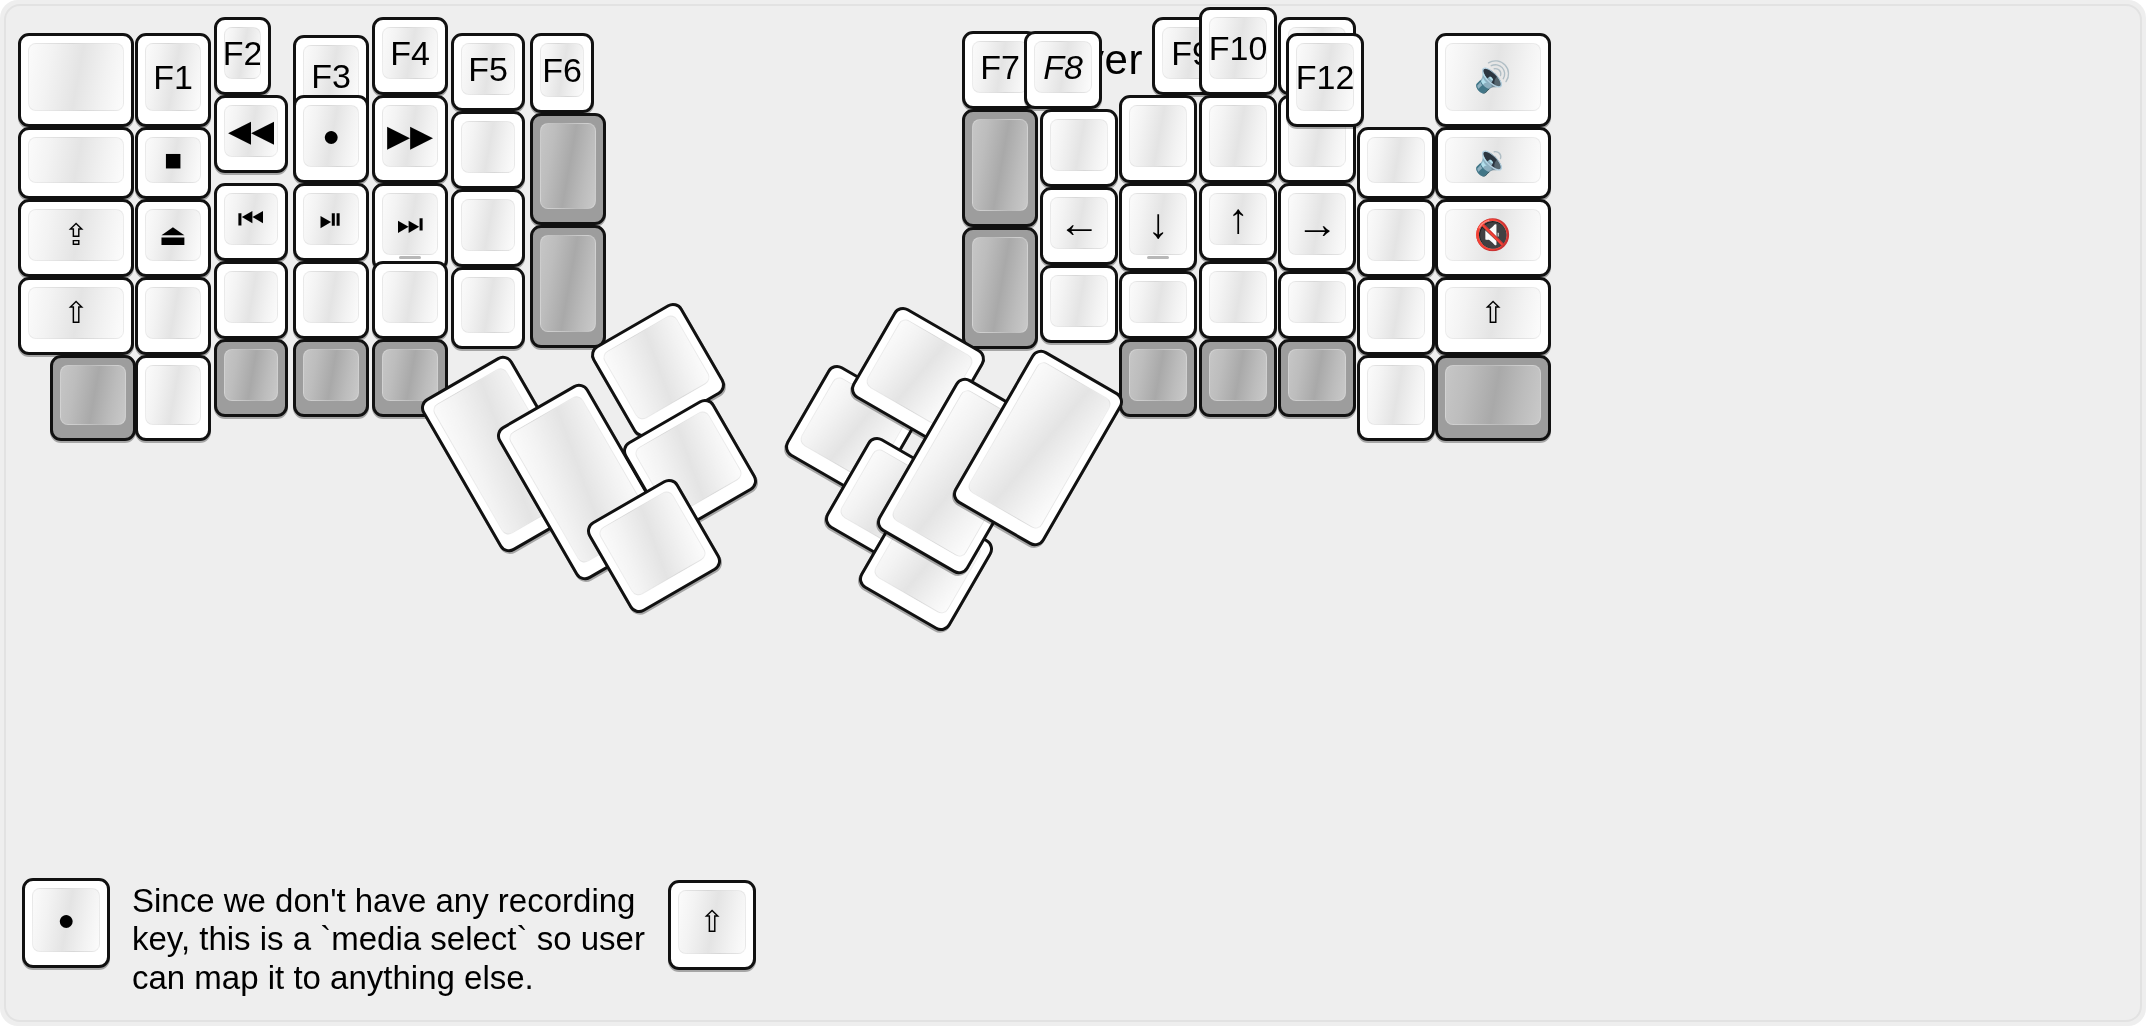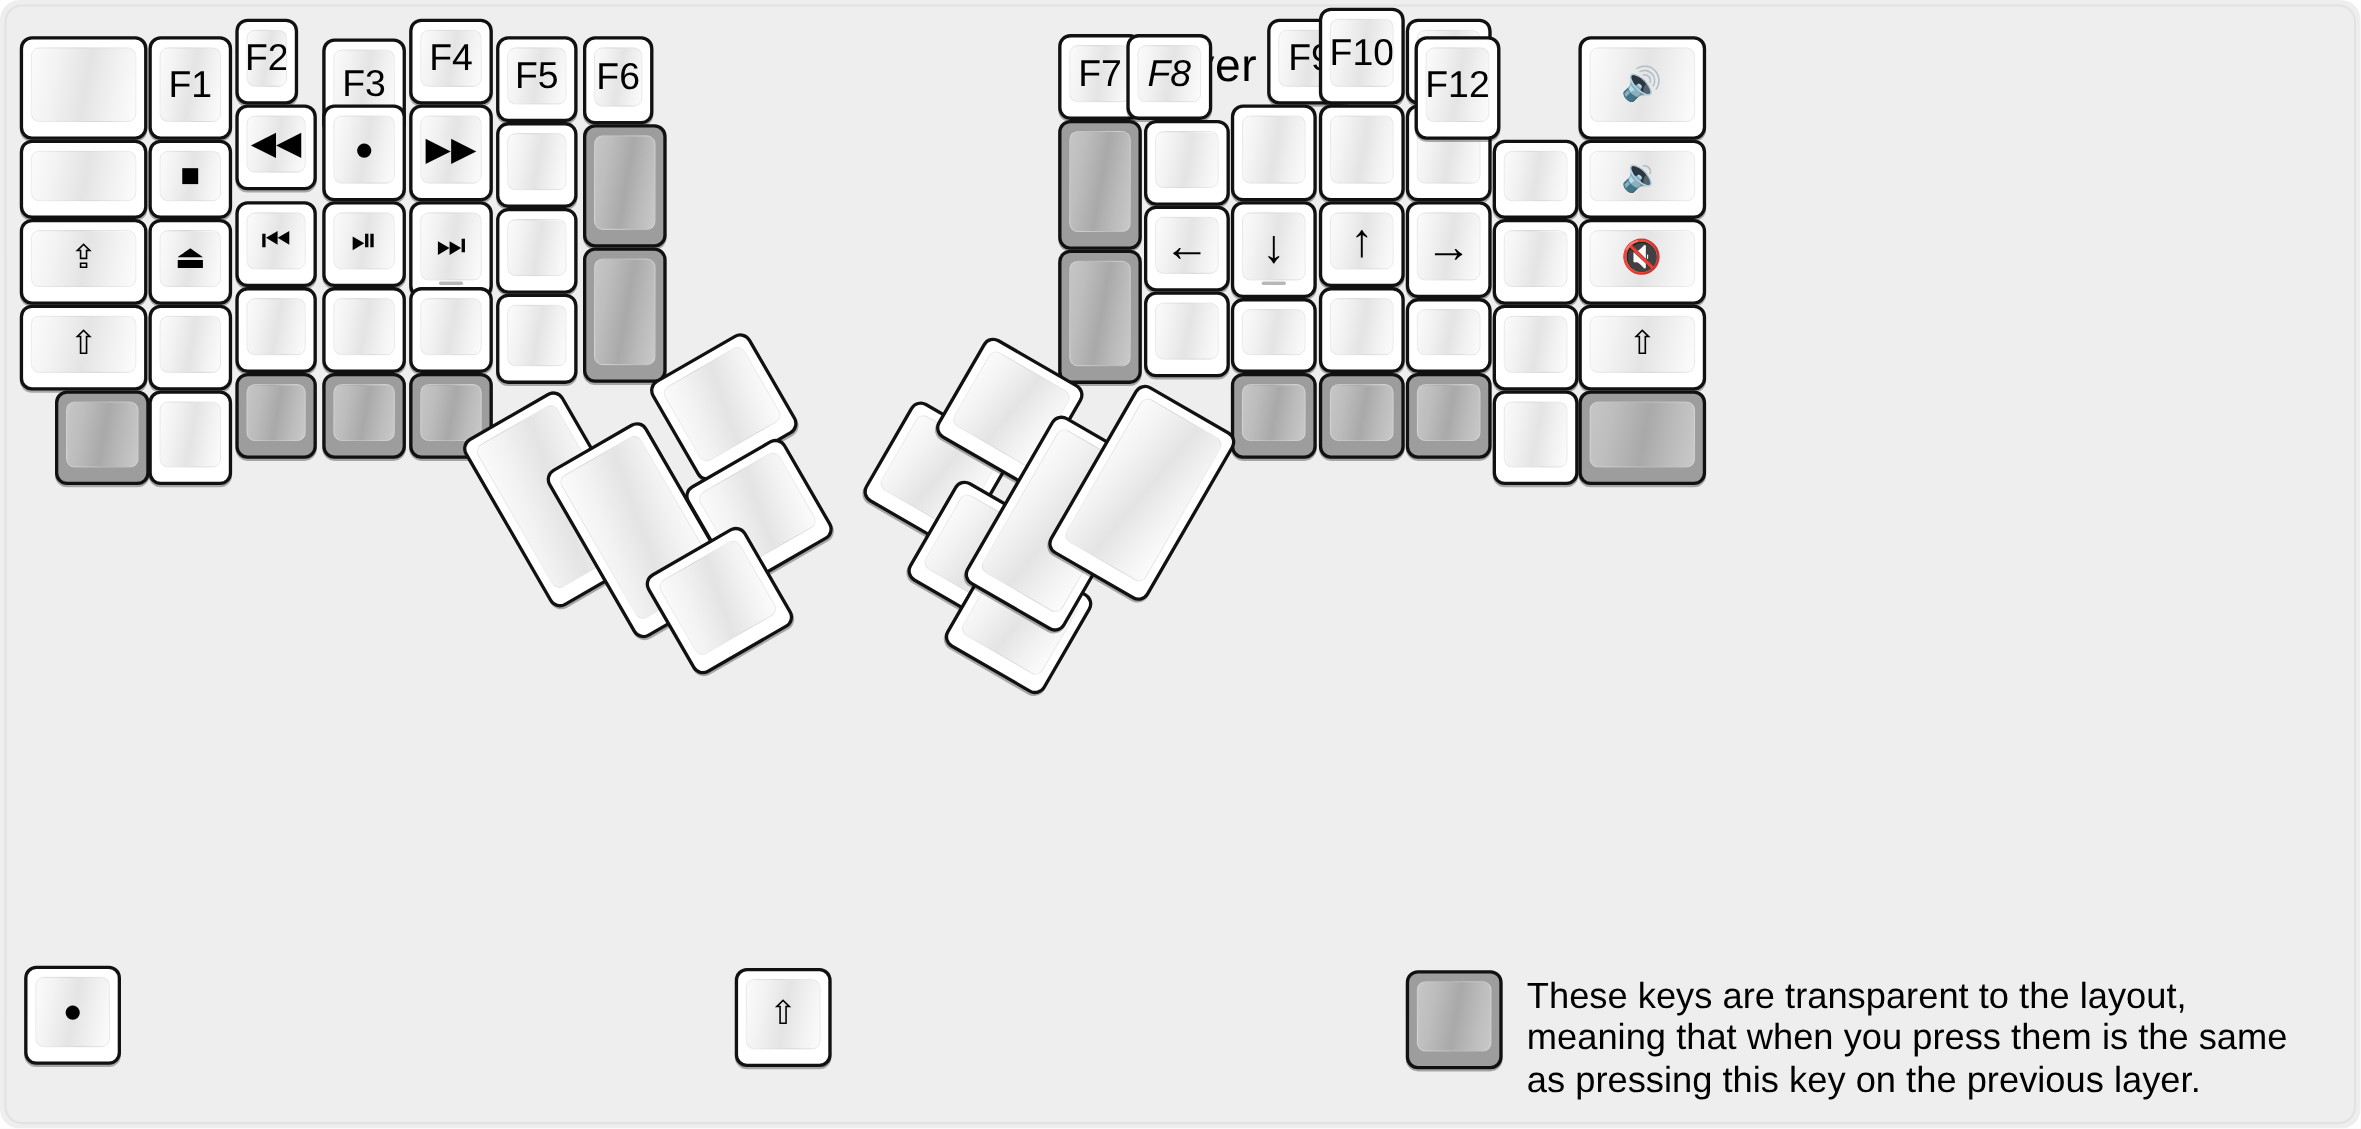--- a/index.html
+++ b/index.html
@@ -423,34 +423,27 @@
 
   <div id="footer">
       <div class="note" style="left: 22px; top: 6px;">
         <div class="noteKeyWrap" style="width: 88px; height: 90px;">
           <div class="key" style="left: 0px; top: 0px; width: 88px; height: 90px;">
             <div class="cap">
               <span class="legend sym">●</span>
             </div>
           </div>
         </div>
+        <div class="noteText">Since we don't have any recording
+key, this is a `media select` so user
+can map it to anything else.</div>
       </div>
       <div class="note" style="left: 668px; top: 8px;">
         <div class="noteKeyWrap" style="width: 88px; height: 90px;">
           <div class="key" style="left: 0px; top: 0px; width: 88px; height: 90px;">
             <div class="cap">
               <span class="legend sym">⇧</span>
             </div>
           </div>
         </div>
       </div>
-      <div class="note" style="left: 1278px; top: 10px;">
-        <div class="noteKeyWrap" style="width: 88px; height: 90px;">
-          <div class="key transparent" style="left: 0px; top: 0px; width: 88px; height: 90px;">
-            <div class="cap"></div>
-          </div>
-        </div>
-        <div class="noteText">These keys are transparent to the layout,
-meaning that when you press them is the same
-as pressing this key on the previous layer.</div>
-      </div>
     </div>
 </div>
 
 </body></html>

